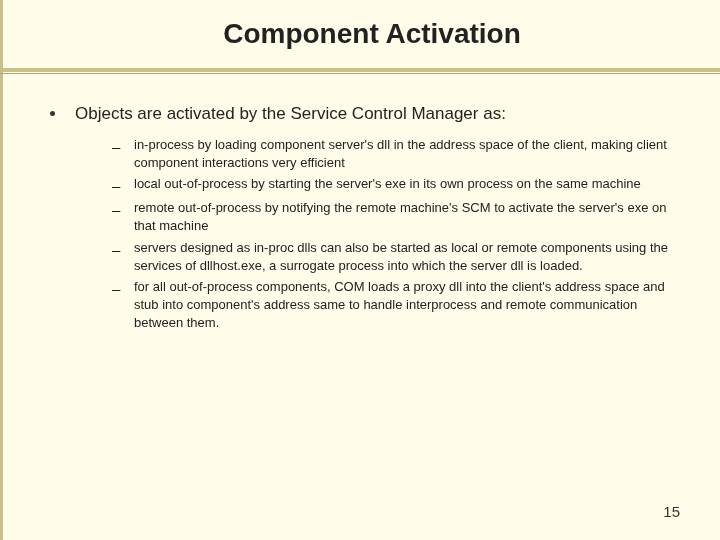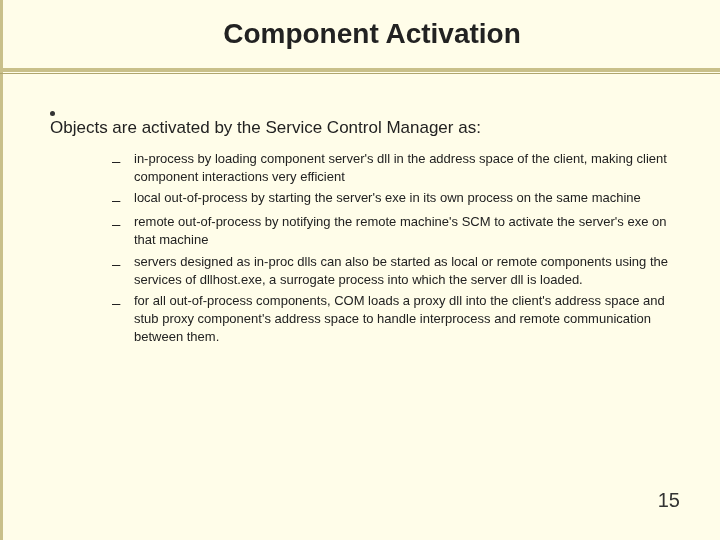--- a/index.html
+++ b/index.html
@@ -44,21 +44,20 @@
       height: 1px;
       background: #b0a66e;
     }
     .content {
       padding: 30px 50px 0 50px;
     }
     .main-bullet {
       display: flex;
       align-items: flex-start;
       margin-bottom: 10px;
-      flex-direction: column;
     }
     .main-bullet .dot {
       width: 5px;
       height: 5px;
       background: #333;
       border-radius: 50%;
       margin-top: 9px;
       margin-right: 20px;
       flex-shrink: 0;
     }
@@ -84,23 +83,23 @@
       line-height: 1.4;
       width: 12px;
     }
     .sub-item .text {
       font-size: 13px;
       color: #222;
       line-height: 1.4;
     }
     .page-number {
       position: absolute;
-      bottom: 28px;
+      bottom: 20px;
       right: 40px;
-      font-size: 20px;
+      font-size: 15px;
       color: #333;
     }
   </style>
 </head>
 <body>
 
 <div class="left-stripe"></div>
 
 <div class="title">Component Activation</div>
 
@@ -123,18 +122,18 @@
     <div class="sub-item">
       <div class="dash">–</div>
       <div class="text">remote out-of-process by notifying the remote machine's SCM to activate the server's exe on that machine</div>
     </div>
     <div class="sub-item">
       <div class="dash">–</div>
       <div class="text">servers designed as in-proc dlls can also be started as local or remote components using the services of dllhost.exe, a surrogate process into which the server dll is loaded.</div>
     </div>
     <div class="sub-item">
       <div class="dash">–</div>
-      <div class="text">for all out-of-process components, COM loads a proxy dll into the client's address space and stub proxy component's address space to handle interprocess and remote communication between them.</div>
+      <div class="text">for all out-of-process components, COM loads a proxy dll into the client's address space and stub into component's address same to handle interprocess and remote communication between them.</div>
     </div>
   </div>
 </div>
 
 <div class="page-number">15</div>
 
 </body></html>

